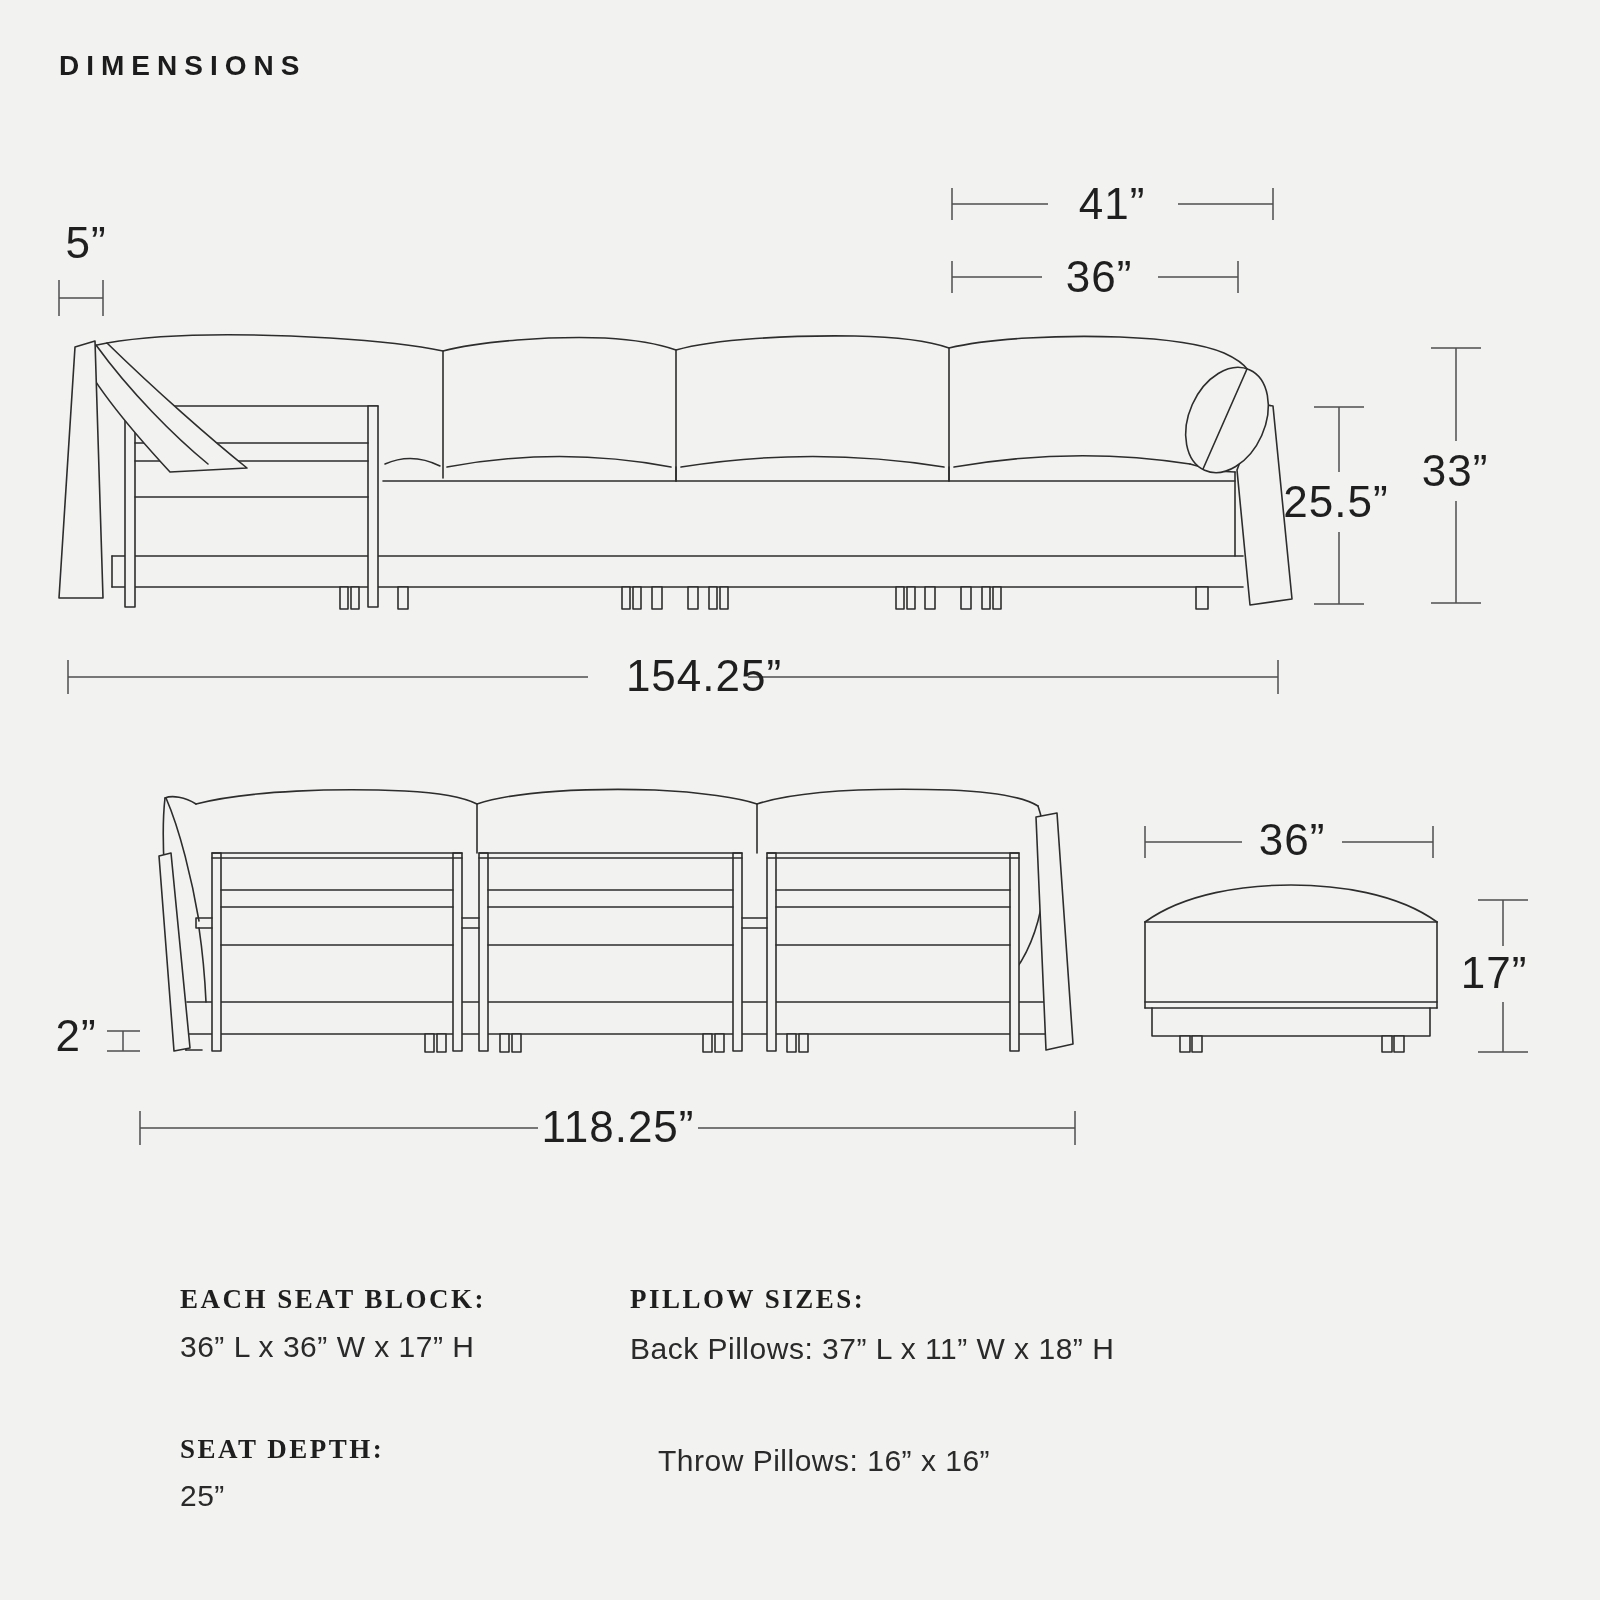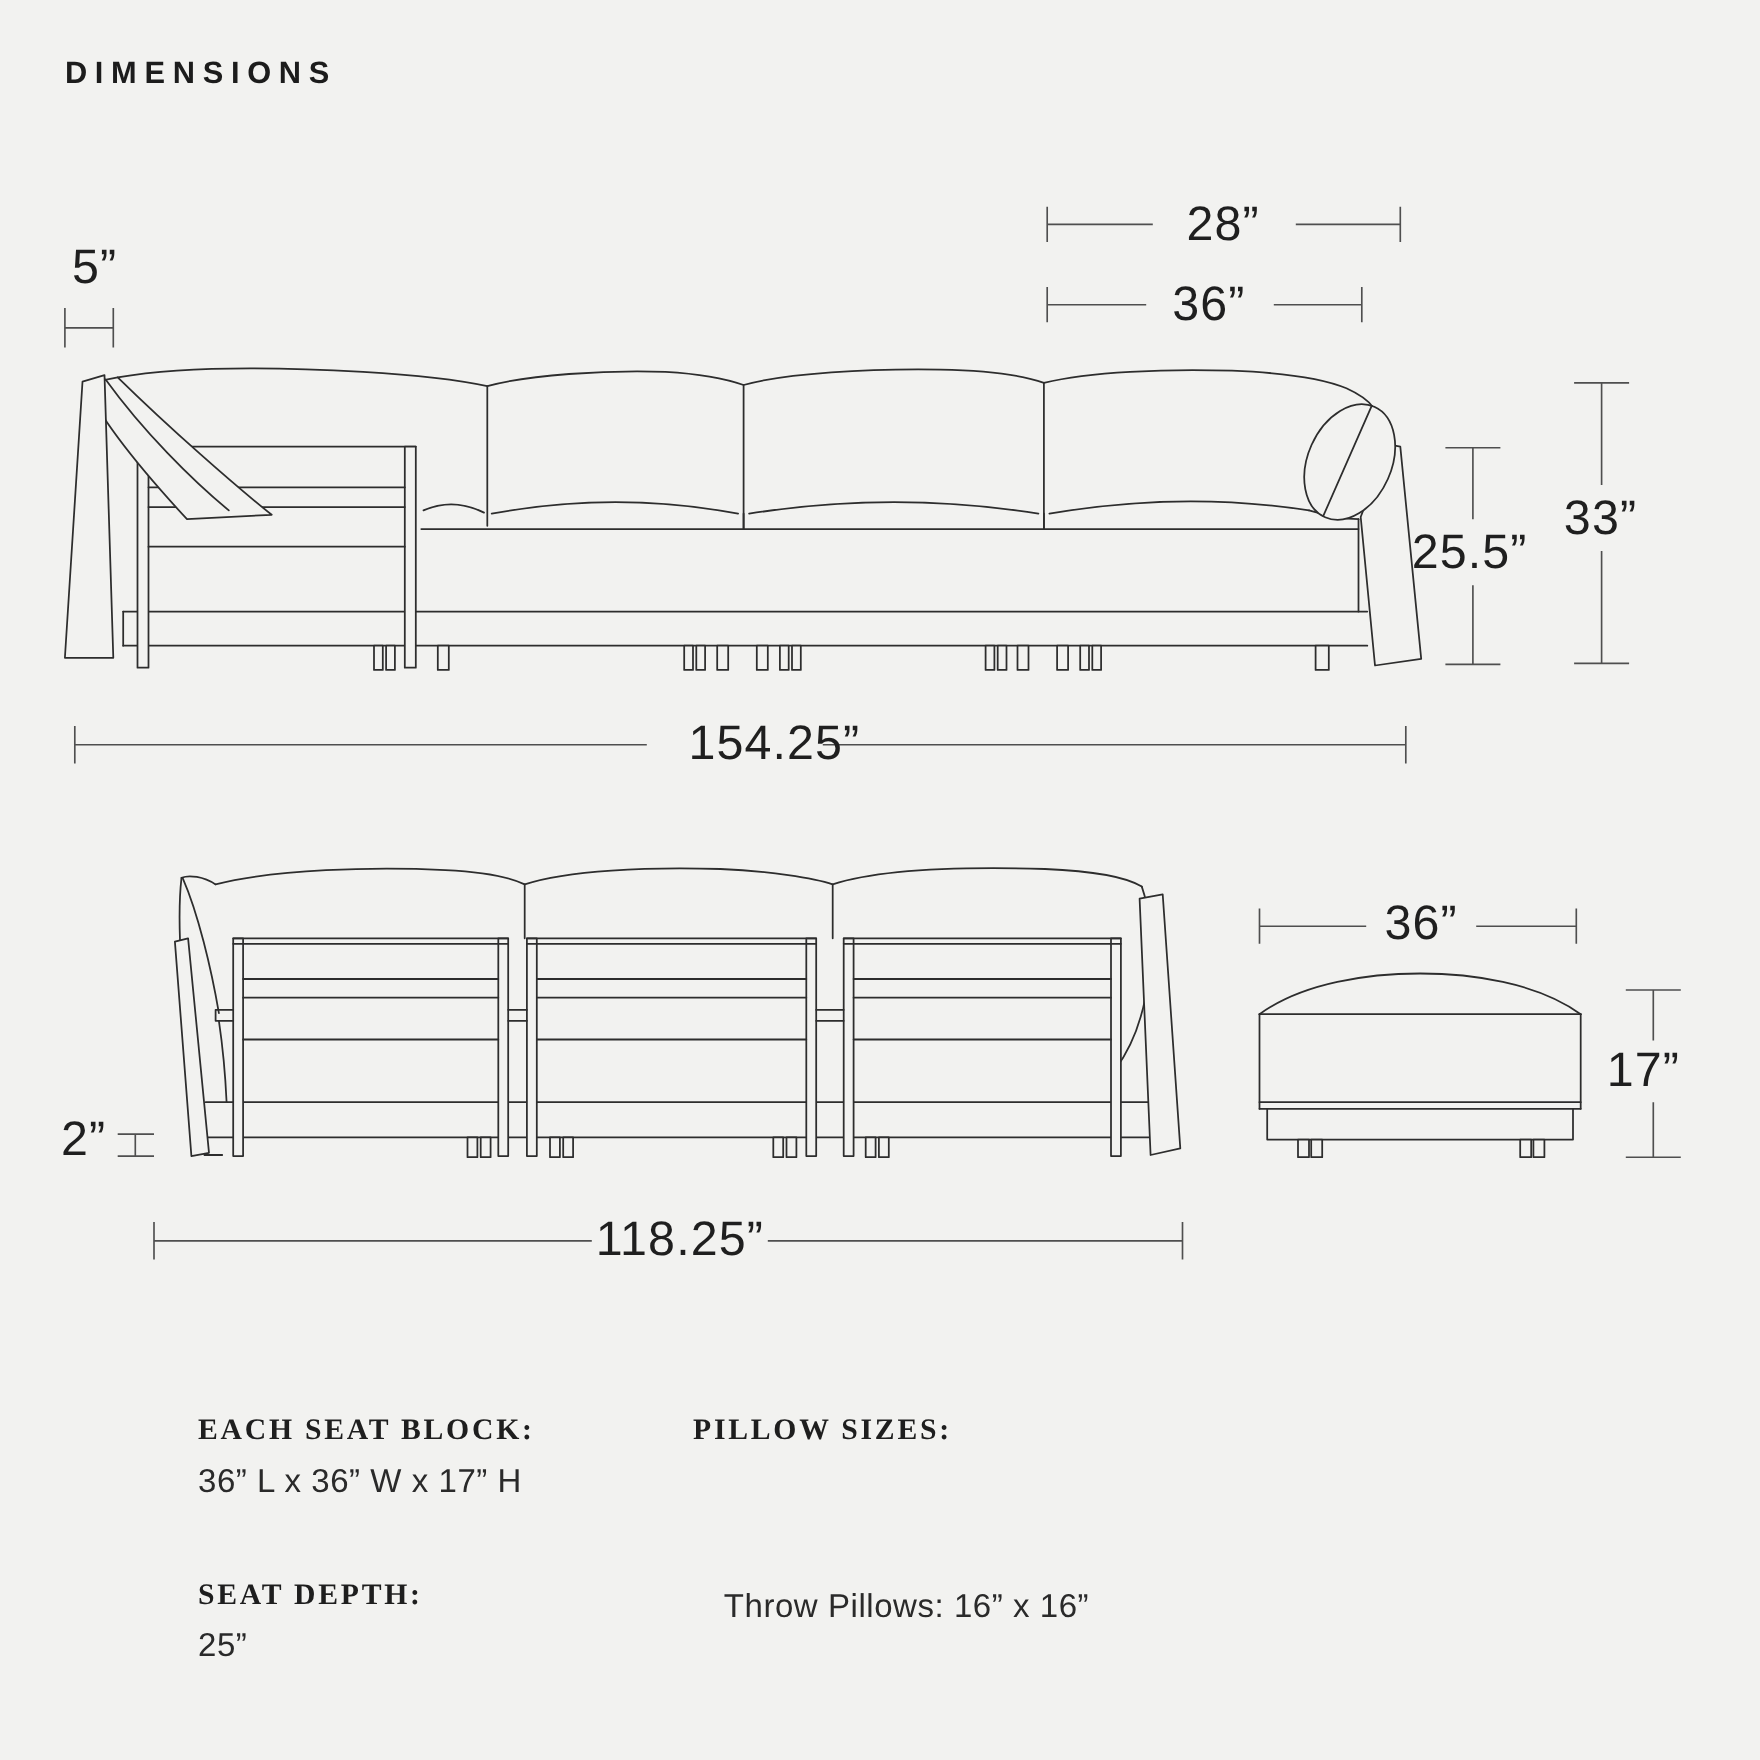--- a/index.html
+++ b/index.html
@@ -179,32 +179,33 @@
       <path d="M107,1031 H140 M107,1051 H140 M123,1031 V1051"></path>
       <path d="M140,1111 V1145 M1075,1111 V1145 M140,1128 H538 M698,1128 H1075"></path>
     </g>
     <g class="dim">
       <path d="M1145,826 V858 M1433,826 V858 M1145,842 H1242 M1342,842 H1433"></path>
       <path d="M1478,900 H1528 M1478,1052 H1528 M1503,900 V946 M1503,1002 V1052"></path>
     </g>
   </svg>
 
   <div class="dim-label" style="left:86px;top:243px;">5”</div>
-  <div class="dim-label" style="left:1112px;top:204px;">28”</div>
+  <div class="dim-label" style="left:1112px;top:204px;">41”</div>
   <div class="dim-label" style="left:1099px;top:277px;">36”</div>
   <div class="dim-label" style="left:1336px;top:502px;">25.5”</div>
   <div class="dim-label" style="left:1455px;top:471px;">33”</div>
   <div class="dim-label" style="left:704px;top:676px;">154.25”</div>
   <div class="dim-label" style="left:76px;top:1036px;">2”</div>
   <div class="dim-label" style="left:618px;top:1127px;text-align:center;">118.25”</div>
   <div class="dim-label" style="left:1292px;top:840px;">36”</div>
   <div class="dim-label" style="left:1494px;top:973px;text-align:right;">17”</div>
 
   <div class="spec-heading" style="left:180px;top:1284px;">EACH SEAT BLOCK:</div>
   <div class="spec-value" style="left:180px;top:1330px;">36” L x 36” W x 17” H</div>
 
   <div class="spec-heading" style="left:180px;top:1434px;">SEAT DEPTH:</div>
   <div class="spec-value" style="left:180px;top:1479px;">25”</div>
 
   <div class="spec-heading" style="left:630px;top:1284px;">PILLOW SIZES:</div>
+  <div class="spec-value" style="left:630px;top:1332px;">Back Pillows: 37” L x 11” W x 18” H</div>
   <div class="spec-value" style="left:658px;top:1444px;">Throw Pillows: 16” x 16”</div>
 
 </div>
 
 </body></html>

